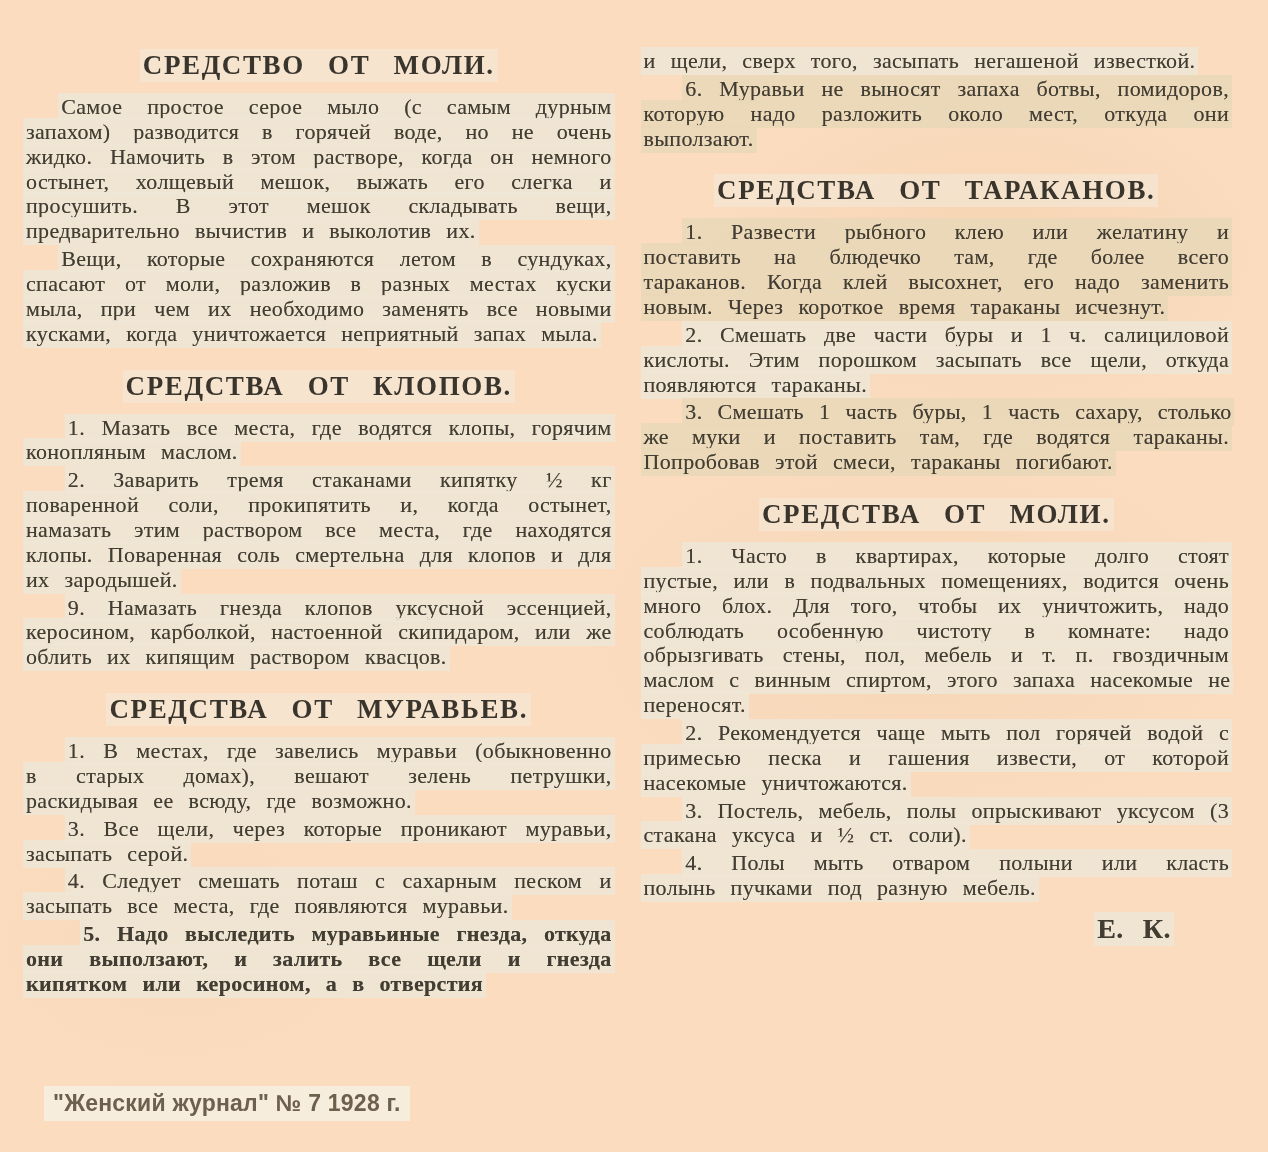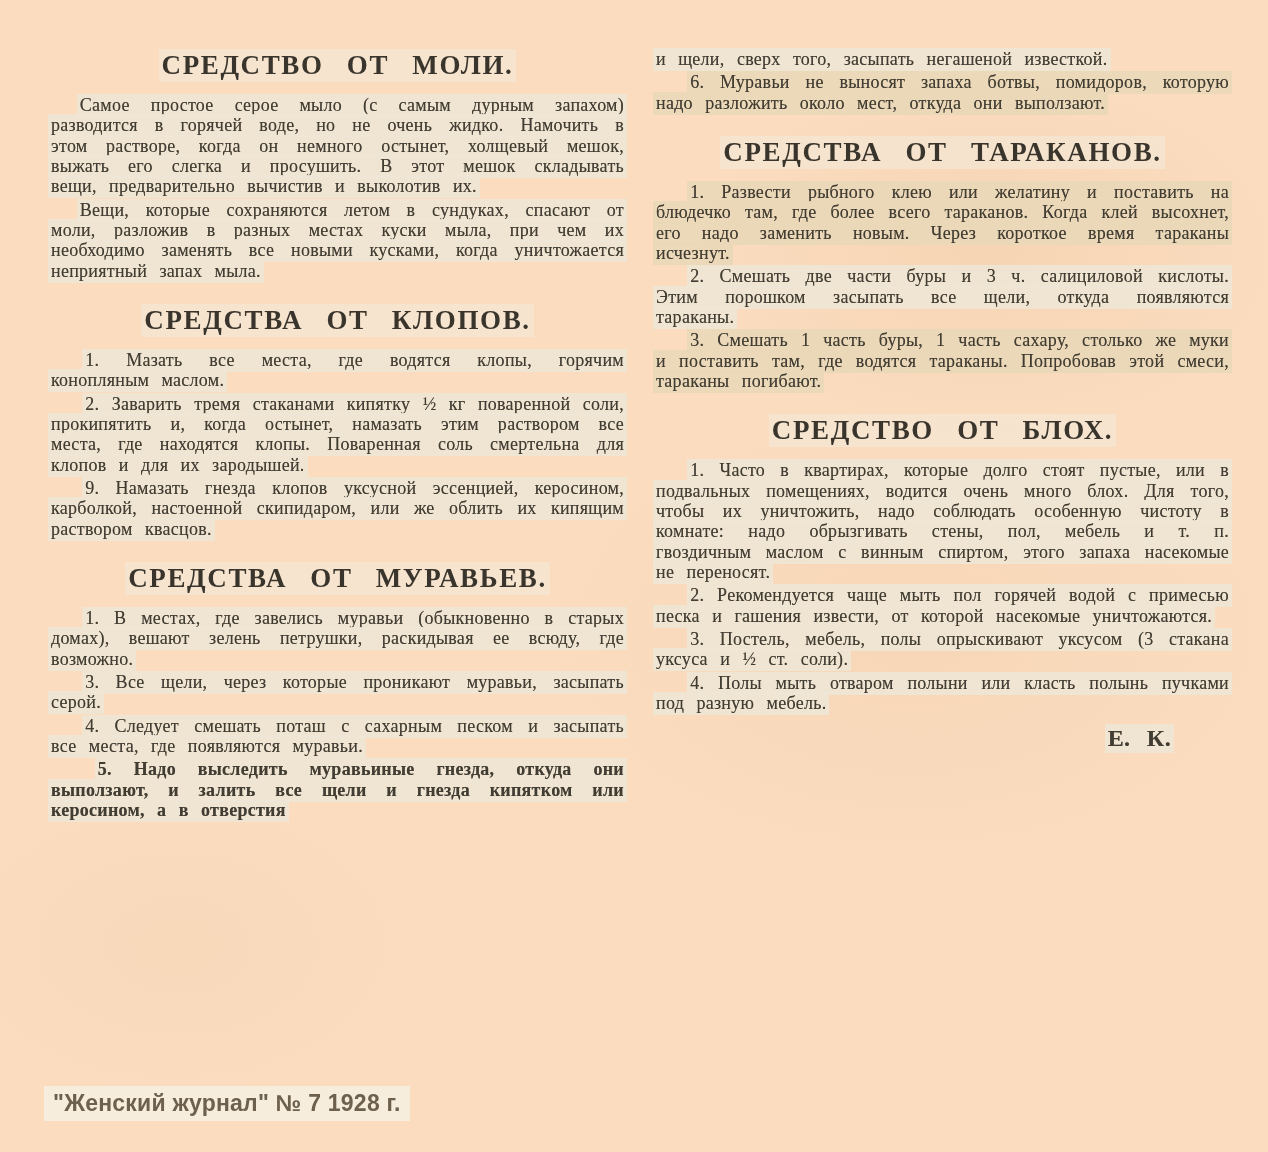--- a/index.html
+++ b/index.html
@@ -1,21 +1,21 @@
 <!DOCTYPE html>
 <html lang="ru"><head>
 <meta charset="utf-8">
 <style>
   html,body{margin:0;padding:0;background:#fbdcbf;}
   .page{
     position:relative;
     width:1268px;height:1152px;
     overflow:hidden;
     box-sizing:border-box;
-    padding:46px 36px 0 48px;
+    padding:46px 36px 0 23px;
     display:grid;
     grid-template-columns:1fr 1fr;
     column-gap:26px;
     align-content:start;
     font-family:"Liberation Serif","DejaVu Serif",serif;
     color:#423d33;
     background:
       radial-gradient(ellipse 420px 260px at 78% 22%, rgba(224,183,132,0.20), transparent 70%),
       radial-gradient(ellipse 520px 320px at 72% 55%, rgba(222,184,138,0.16), transparent 70%),
       radial-gradient(ellipse 340px 220px at 14% 82%, rgba(228,194,150,0.12), transparent 70%),
@@ -27,21 +27,21 @@
     text-align:center;
     font-size:27px;
     font-weight:bold;
     letter-spacing:0.06em;
     word-spacing:0.55em;
     color:#3a352c;
   }
   .col > h2.heading:first-child{margin-top:4px;}
   .page p{
     margin:3px 0;
-    font-size:18px;
+    font-size:22px;
     line-height:1.13;
     text-align:justify;
     letter-spacing:0.015em;
     word-spacing:0.42em;
     text-shadow:0 0 0.5px rgba(66,60,48,0.55);
   }
   p.cont{text-indent:0;}
   p.para{text-indent:1.6em;}
   p.item{text-indent:1.9em;}
   p.item.deep{text-indent:2.6em;font-weight:bold;}
@@ -50,21 +50,21 @@
     padding:1px 3px 2px;
     -webkit-box-decoration-break:clone;
     box-decoration-break:clone;
   }
   .hl.warm{background:rgba(233,216,184,0.92);}
   h2.heading .hl{background:rgba(243,235,220,0.55);}
   p.signature{
     text-align:right;
     padding-right:58px;
     font-weight:bold;
-    font-size:24px;
+    font-size:28px;
     margin-top:12px;
     text-indent:0;
   }
   .caption{
     position:absolute;
     left:44px;top:1090px;
     font-family:"Liberation Sans","DejaVu Sans",sans-serif;
     font-weight:bold;
     font-size:23px;
     color:#6d604d;
@@ -93,24 +93,24 @@
     <p class="item"><span class="hl">4. Следует смешать поташ с сахарным песком и засыпать все места, где появляются муравьи.</span></p>
     <p class="item deep"><span class="hl">5. Надо выследить муравьиные гнезда, откуда они выползают, и залить все щели и гнезда кипятком или керосином, а в отверстия</span></p>
   </div>
 
   <div class="col">
     <p class="cont"><span class="hl">и щели, сверх того, засыпать негашеной известкой.</span></p>
     <p class="item"><span class="hl warm">6. Муравьи не выносят запаха ботвы, помидоров, которую надо разложить около мест, откуда они выползают.</span></p>
 
     <h2 class="heading"><span class="hl">СРЕДСТВА ОТ ТАРАКАНОВ.</span></h2>
     <p class="item"><span class="hl warm">1. Развести рыбного клею или желатину и поставить на блюдечко там, где более всего тараканов. Когда клей высохнет, его надо заменить новым. Через короткое время тараканы исчезнут.</span></p>
-    <p class="item"><span class="hl">2. Смешать две части буры и 3 ч. салициловой кислоты. Этим порошком засыпать все щели, откуда появляются тараканы.</span></p>
+    <p class="item"><span class="hl">2. Смешать две части буры и 1 ч. салициловой кислоты. Этим порошком засыпать все щели, откуда появляются тараканы.</span></p>
     <p class="item"><span class="hl warm">3. Смешать 1 часть буры, 1 часть сахару, столько же муки и поставить там, где водятся тараканы. Попробовав этой смеси, тараканы погибают.</span></p>
 
-    <h2 class="heading"><span class="hl">СРЕДСТВО ОТ БЛОХ.</span></h2>
+    <h2 class="heading"><span class="hl">СРЕДСТВА ОТ МОЛИ.</span></h2>
     <p class="item"><span class="hl">1. Часто в квартирах, которые долго стоят пустые, или в подвальных помещениях, водится очень много блох. Для того, чтобы их уничтожить, надо соблюдать особенную чистоту в комнате: надо обрызгивать стены, пол, мебель и т. п. гвоздичным маслом с винным спиртом, этого запаха насекомые не переносят.</span></p>
     <p class="item"><span class="hl">2. Рекомендуется чаще мыть пол горячей водой с примесью песка и гашения извести, от которой насекомые уничтожаются.</span></p>
     <p class="item"><span class="hl">3. Постель, мебель, полы опрыскивают уксусом (3 стакана уксуса и ½ ст. соли).</span></p>
     <p class="item"><span class="hl">4. Полы мыть отваром полыни или класть полынь пучками под разную мебель.</span></p>
 
     <p class="signature"><span class="hl">Е. К.</span></p>
   </div>
 
   <div class="caption"><span class="hl">"Женский журнал" № 7 1928 г.</span></div>
 

